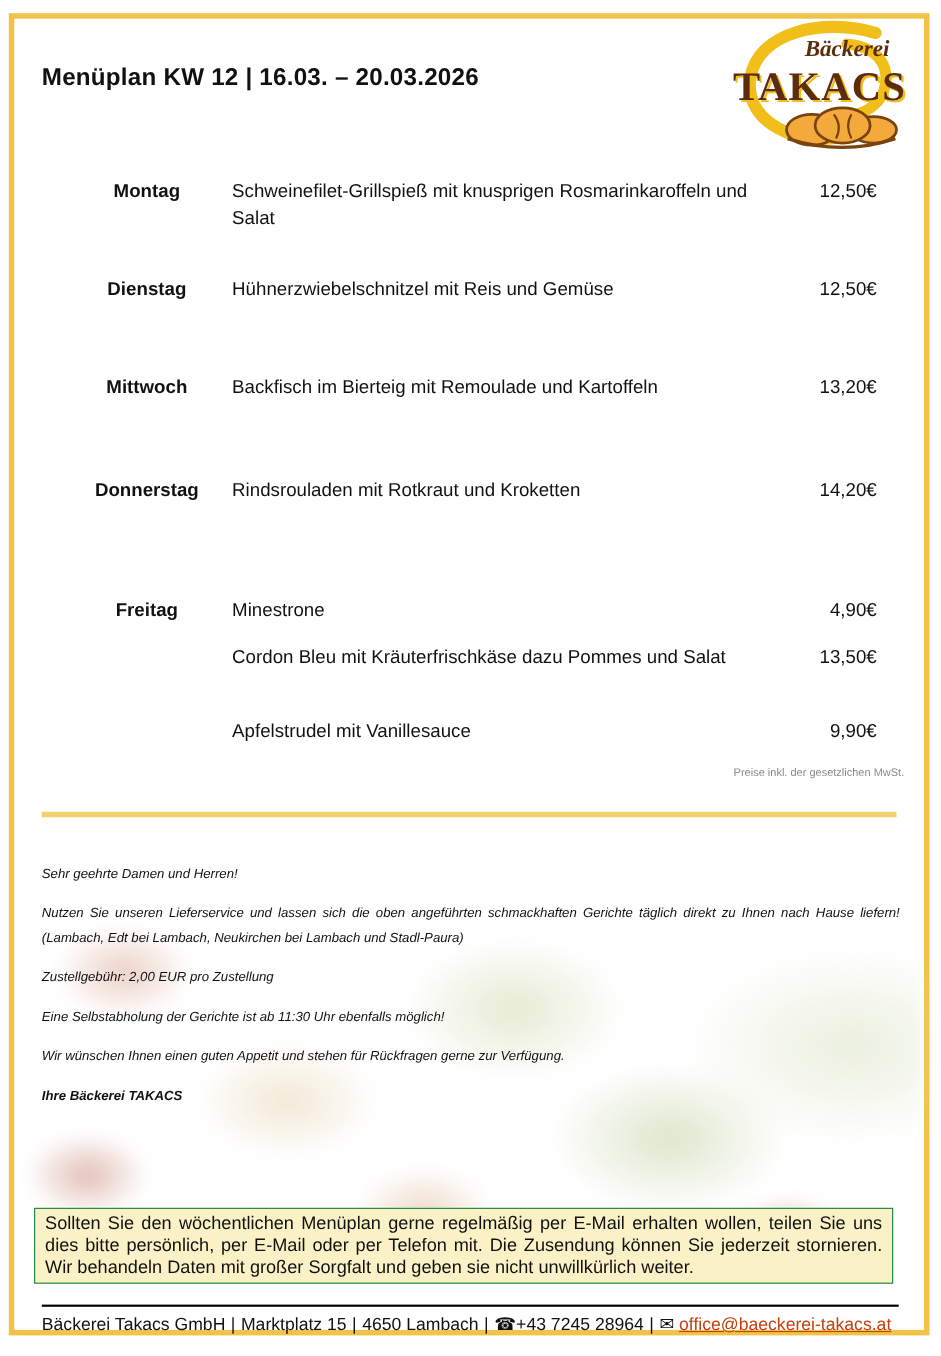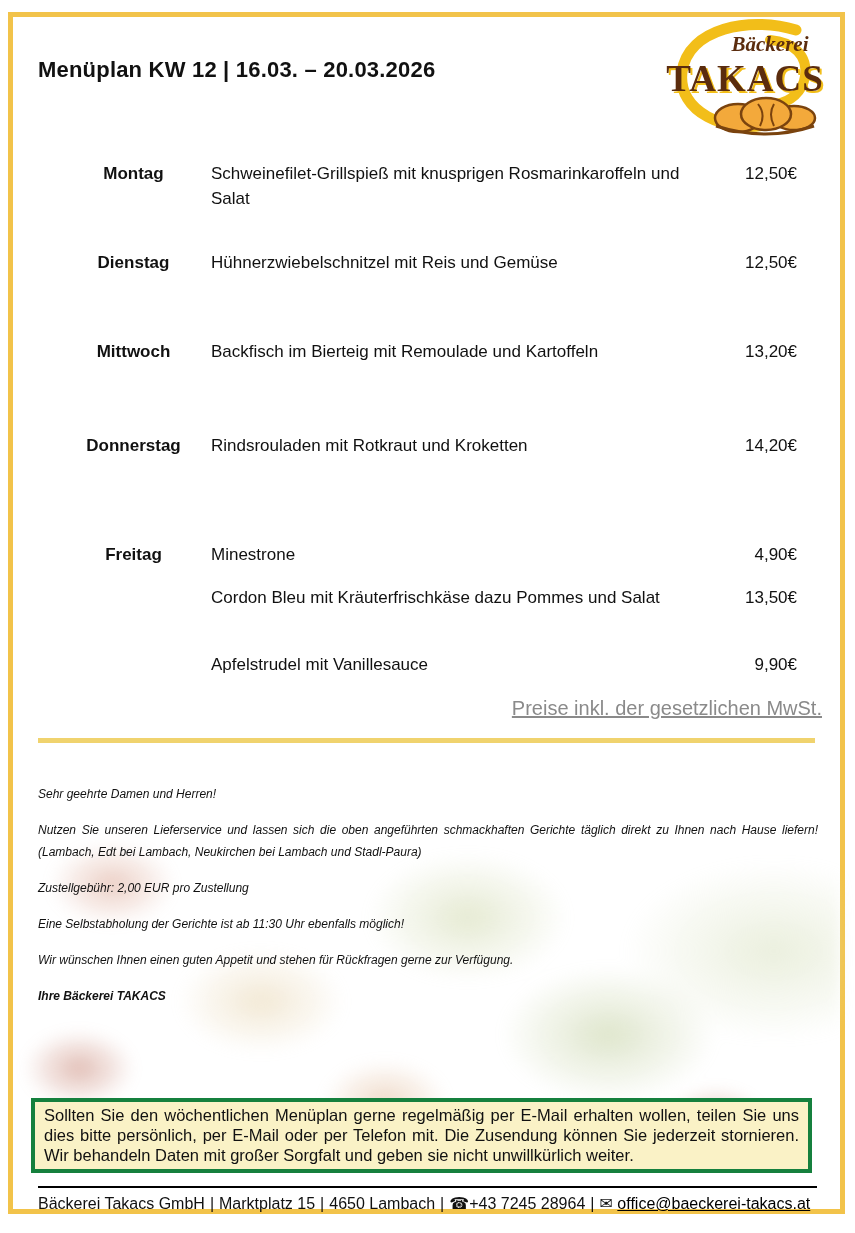--- a/index.html
+++ b/index.html
@@ -12,21 +12,21 @@
   .logo{position:absolute;top:-3px;right:12px;width:170px;height:126px;}
 
   
   .menu-row{position:absolute;left:43px;width:741px;display:flex;align-items:flex-start;font-size:17px;line-height:25px;}
   .day{width:155px;font-weight:bold;flex:0 0 auto;text-align:center;}
   .dish{flex:0 1 auto;max-width:478px;padding-right:14px;}
   .price{margin-left:auto;flex:0 0 auto;white-space:nowrap;}
   .r0{top:144px}.r1{top:233px}.r2{top:322px}.r3{top:416px}
   .r4{top:462px}.r5{top:525px}.r6{top:568px}.r7{top:635px}
 
-  .tax-note{position:absolute;right:18px;top:680px;font-size:20px;color:#8A8A8A;text-decoration:underline;}
+  .tax-note{position:absolute;right:18px;top:680px;font-size:10px;color:#8A8A8A;}
   .divider{position:absolute;left:25px;top:721px;width:777px;height:5px;background:#F0D36E;}
 
   
   .watermark{position:absolute;left:0;top:800px;width:827px;height:335px;pointer-events:none;
     filter:blur(7px);opacity:.5;
     background:
       radial-gradient(90px 60px at 12% 20%, #d9a08c 0%, rgba(217,160,140,0) 70%),
       radial-gradient(120px 75px at 30% 55%, #e6d3ac 0%, rgba(230,211,172,0) 70%),
       radial-gradient(80px 55px at 8% 75%, #c57f6e 0%, rgba(197,127,110,0) 70%),
       radial-gradient(140px 90px at 55% 30%, #cdd6a8 0%, rgba(205,214,168,0) 72%),
@@ -35,29 +35,29 @@
       radial-gradient(90px 60px at 45% 85%, #e0b896 0%, rgba(224,184,150,0) 70%),
       radial-gradient(70px 45px at 85% 90%, #c9886f 0%, rgba(201,136,111,0) 70%),
       radial-gradient(60px 40px at 25% 95%, #b65f54 0%, rgba(182,95,84,0) 70%);}
 
   
   .letter{position:absolute;left:25px;top:766px;width:780px;font-size:12px;line-height:22px;text-align:justify;font-style:italic;}
   .letter p{margin:0 0 14px 0;}
   .letter .sig{font-weight:bold;margin-bottom:16px;}
 
   .notice-box{position:absolute;left:18px;top:1081px;width:781px;box-sizing:border-box;
-    background:#FAF2C6;border:4px solid #15803d;padding:3px 9px 4px 9px;
+    background:#FAF2C6;border:1px solid #15803d;padding:3px 9px 4px 9px;
     font-size:16.5px;line-height:20px;text-align:justify;}
 
   
   .footer-rule{position:absolute;left:25px;top:1169px;width:779px;height:2px;background:#000;}
   .footer{position:absolute;left:25px;top:1176px;width:790px;font-size:16px;line-height:22px;white-space:nowrap;}
   .footer .sep{margin:0 5px;}
   .glyph{font-family:"DejaVu Sans",sans-serif;}
-  .email{color:#000000;text-decoration:underline;cursor:pointer;}
+  .email{color:#c2410c;text-decoration:underline;cursor:pointer;}
 </style>
 </head>
 <body>
 
 <div class="page">
   <div class="page-inner">
 
     <div class="title">Menüplan KW 12 | 16.03. – 20.03.2026</div>
 
     <svg class="logo" viewBox="0 0 170 126" xmlns="http://www.w3.org/2000/svg">

